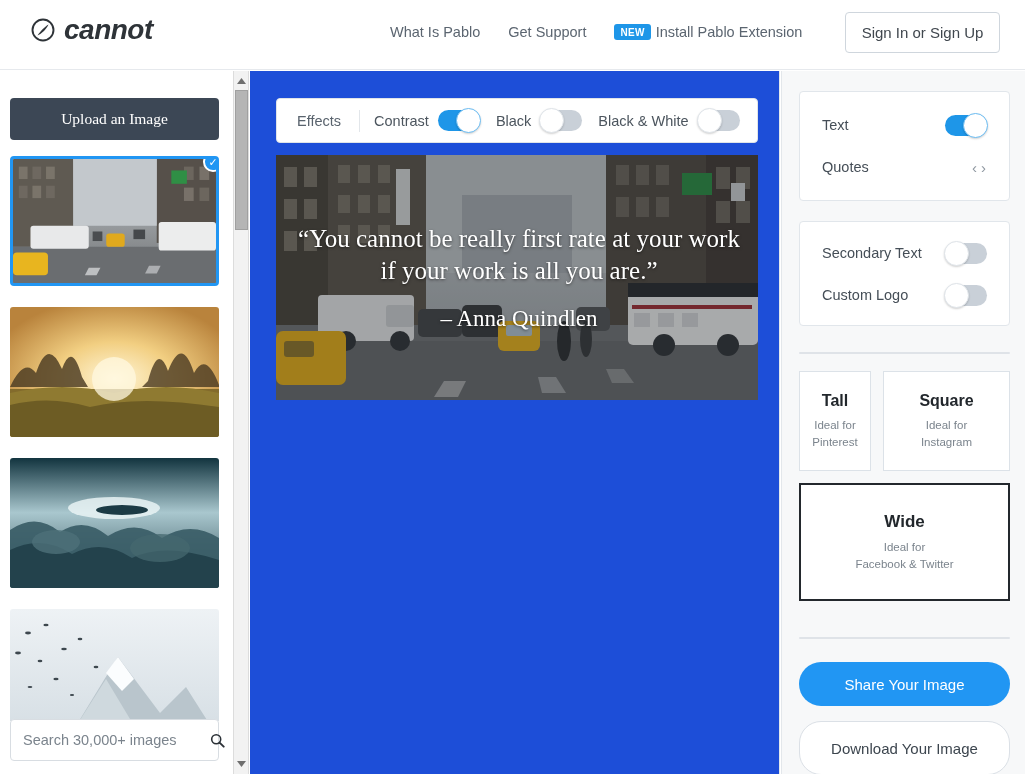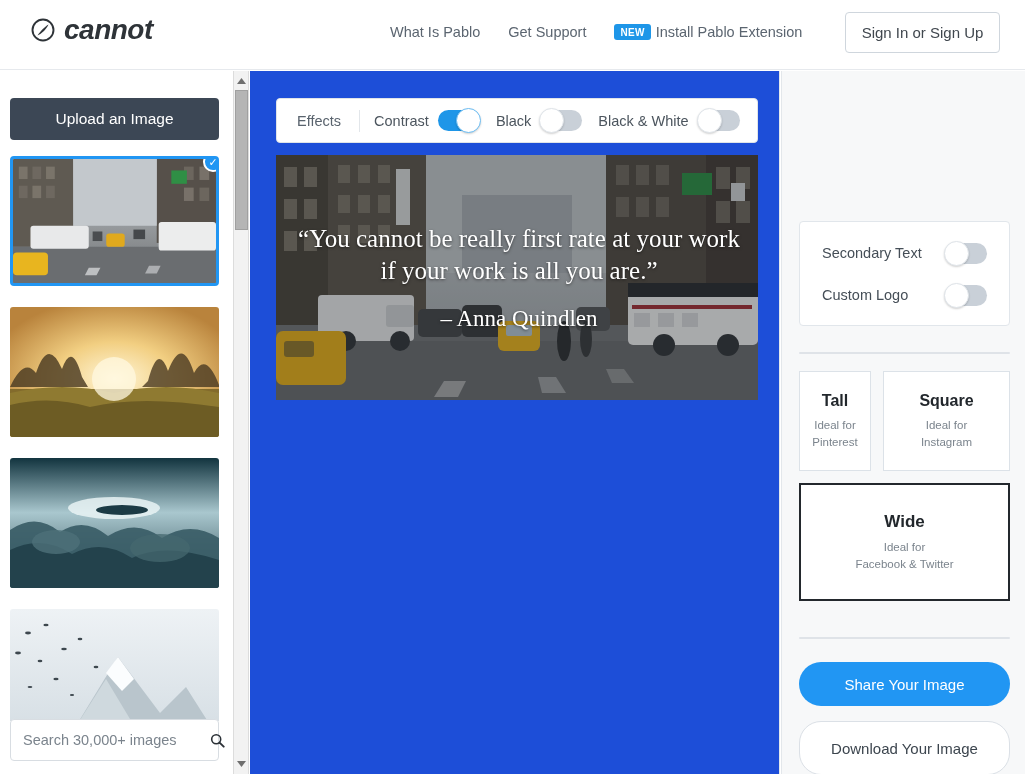--- a/index.html
+++ b/index.html
@@ -59,21 +59,21 @@
     position: absolute; left: 0; top: 71px;
     width: 232px; height: 703px;
     background: #ffffff;
     overflow: hidden;
   }
   .upload-btn {
     position: absolute; left: 10px; top: 27px;
     width: 209px; height: 42px;
     background: #3c4755; color: #fff;
     border: none; border-radius: 4px;
-    font-size: 15.5px; font-family: Liberation Sans, sans-serif;
+    font-size: 15.5px; font-family: Liberation Serif, serif;
     cursor: pointer;
   }
   .thumbs {
     position: absolute; left: 0; top: 85px;
     width: 232px; height: 565px;
     overflow: hidden;
   }
   .thumb {
     position: relative; margin: 0 0 21px 10px;
     width: 209px; height: 130px;
@@ -538,20 +538,35 @@
     <div class="preview-overlay"></div>
     <div class="preview-text">
       <p class="quote">“You cannot be really first rate at your work if your work is all you are.”</p>
       <p class="author">– Anna Quindlen</p>
     </div>
   </div>
 </div>
 
 <div class="right-panel">
 
+  <div class="card c1">
+    <div class="row" style="margin-top:12px;">
+      <span class="row-label">Text</span>
+      <span class="toggle on">
+          <span class="knob"></span>
+        </span>
+    </div>
+    <div class="row">
+      <span class="row-label">Quotes</span>
+      <span class="chevs">
+        <span class="chev">‹</span>
+        <span class="chev">›</span>
+      </span>
+    </div>
+  </div>
 
   <div class="card c2">
     <div class="row" style="margin-top:10px;">
       <span class="row-label">Secondary Text</span>
       <span class="toggle">
           <span class="knob"></span>
         </span>
     </div>
     <div class="row">
       <span class="row-label">Custom Logo</span>

